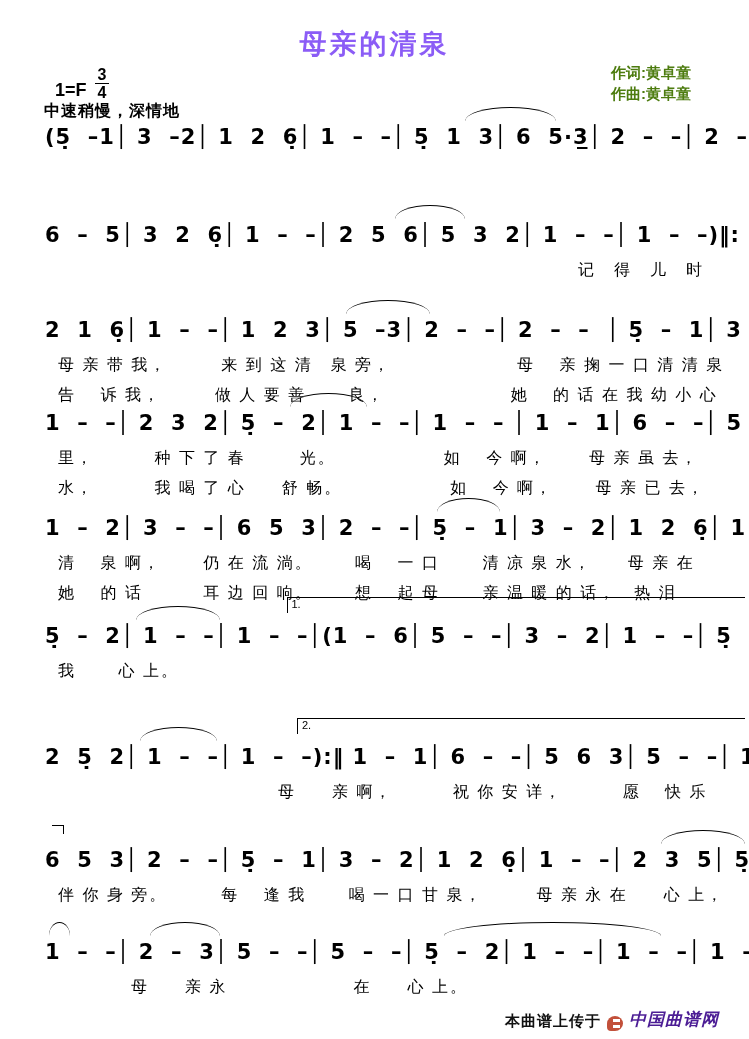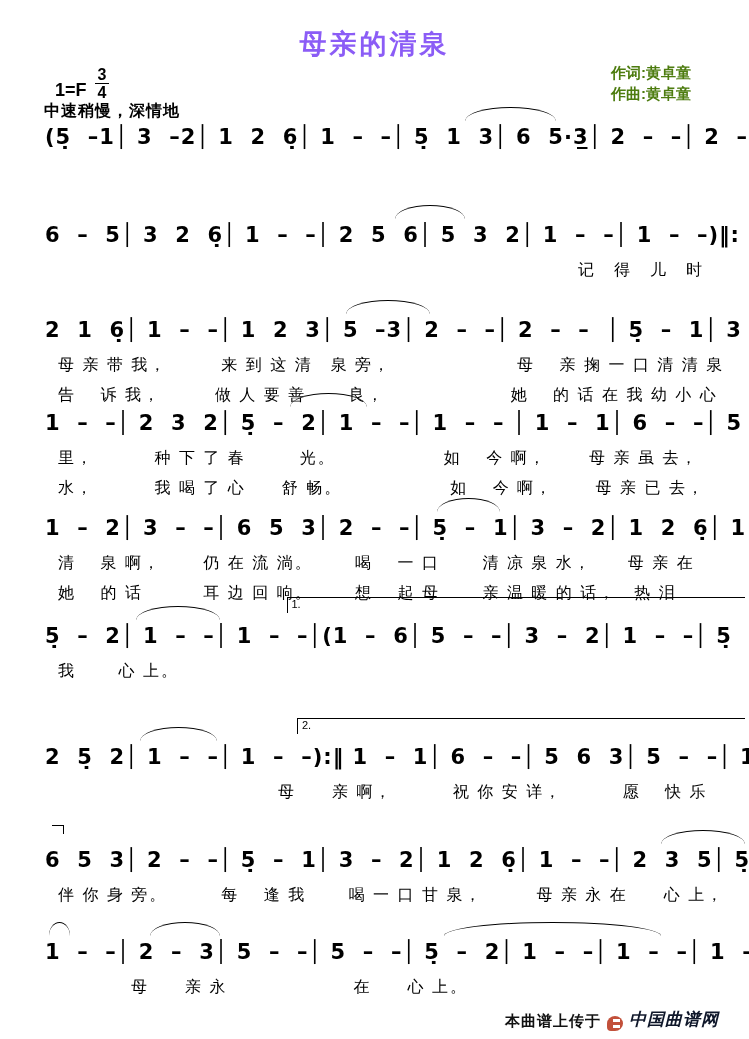--- a/index.html
+++ b/index.html
@@ -131,16 +131,16 @@
         <div class="arc" style="left: 15%; width: 10%;"></div>
         <div class="arc" style="left: 57%; width: 31%;"></div>
         <div class="notes">1  –  –│ 2  –  3│ 5  –  –│ 5  –  –│ 5̣  –  2│ 1  –  –│ 1  –  –│ 1  –  –│ 1  –  –‖</div>
         <div class="lyric" style="padding-left: 86px;">母　　亲 永　　　　　　　在　　心 上。</div>
       </div>
     </div>
 
   <div class="footer">
     <span class="prefix">本曲谱上传于</span>
     <span class="logo-mark"></span>
-    <span class="site-name" style="color: #0f172a;">中国曲谱网</span>
+    <span class="site-name" style="color: #4c1d95;">中国曲谱网</span>
   </div>
 
 </div>
 
 </body></html>

